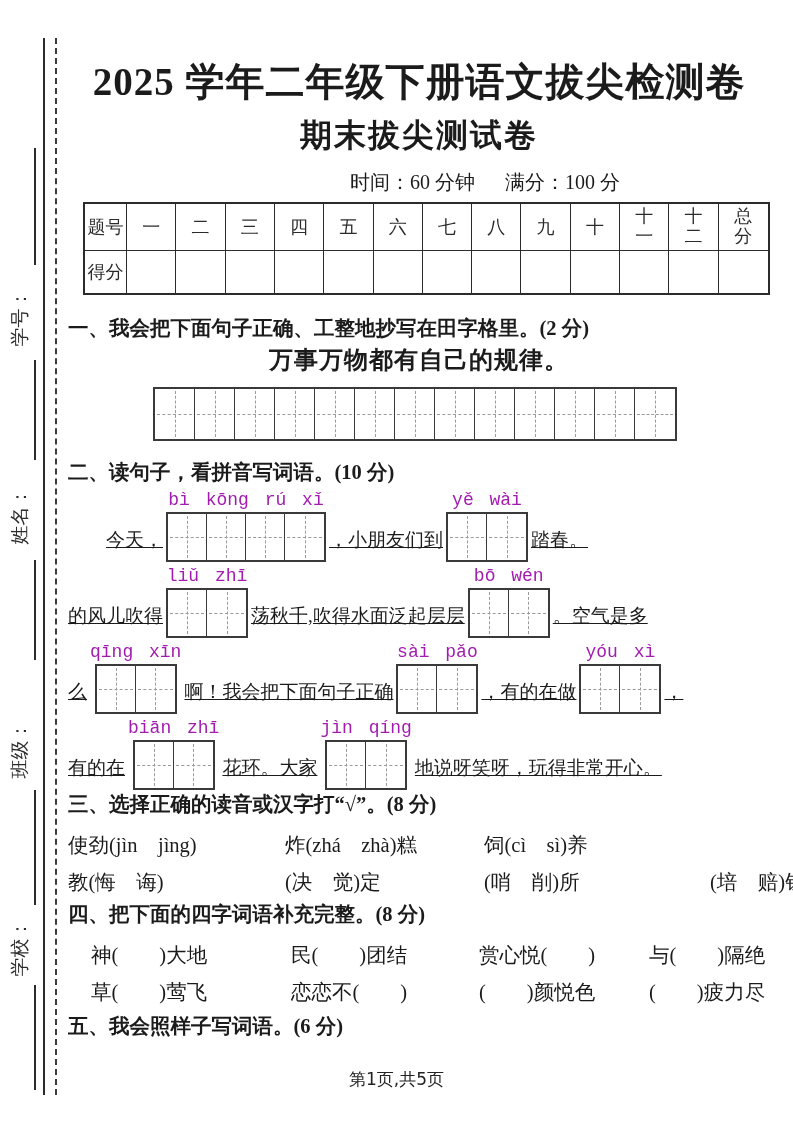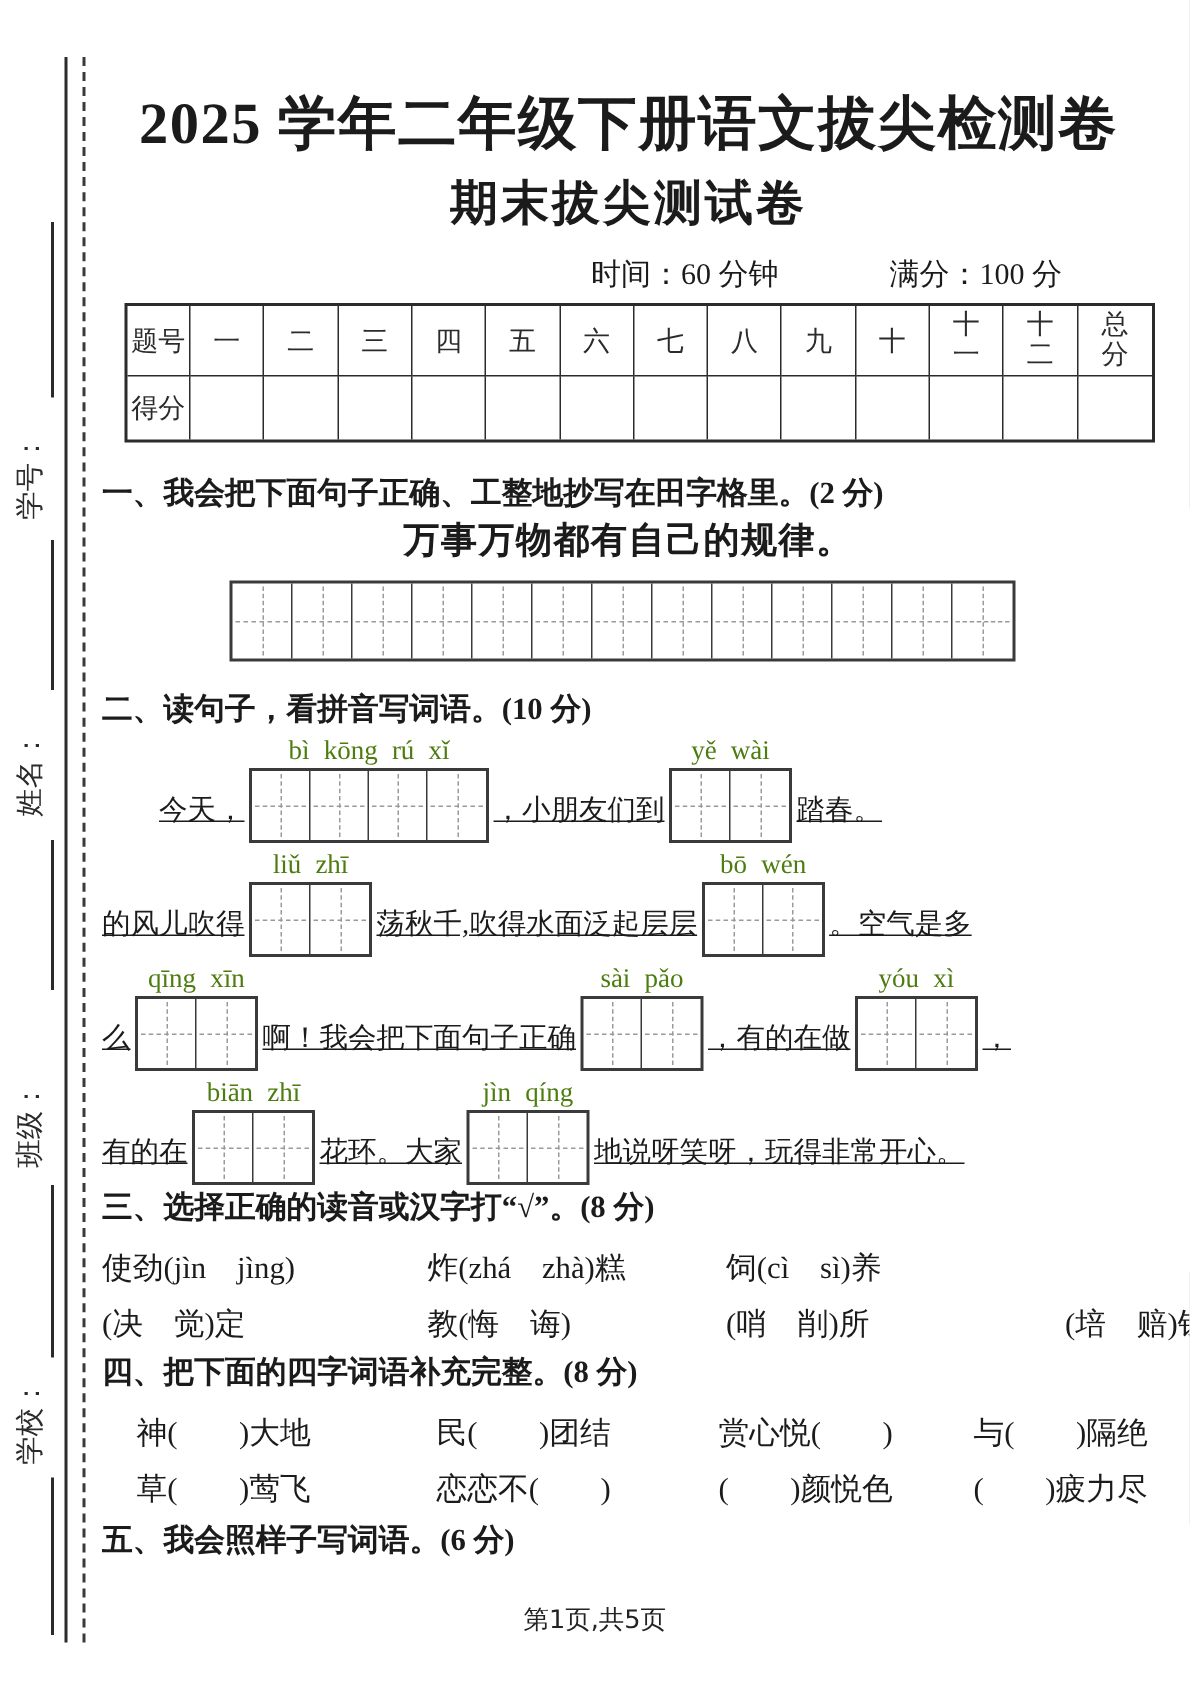--- a/index.html
+++ b/index.html
@@ -19,21 +19,21 @@
     position:absolute;left:-12px;width:64px;text-align:center;
     font-size:19px;transform:rotate(-90deg);white-space:nowrap;color:#2b2b2b;
   }
   .ml-1{top:305px;} .ml-2{top:503px;} .ml-3{top:737px;} .ml-4{top:935px;}
   
   .title{position:absolute;top:55px;left:68px;width:702px;text-align:center;
     font-size:39px;font-weight:bold;letter-spacing:1px;}
   .subtitle{position:absolute;top:114px;left:68px;width:702px;text-align:center;
     font-size:32px;font-weight:bold;letter-spacing:2px;}
   .meta{position:absolute;top:169px;left:350px;font-size:20px;}
-  .meta span{margin-right:30px;margin-left:44px;}
+  .meta span{margin-right:30px;}
   
   .score-table{
     position:absolute;top:202px;left:83px;width:687px;
     display:grid;grid-template-columns:42px repeat(13,1fr);
     grid-template-rows:47px 42px;border:2px solid #2b2b2b;box-sizing:border-box;
   }
   .st-cell{
     border-right:1px solid #2b2b2b;border-bottom:1px solid #2b2b2b;
     display:flex;align-items:center;justify-content:center;
     font-size:18px;color:#2b2b2b;box-sizing:border-box;
@@ -53,22 +53,22 @@
   .q-heading{position:absolute;left:68px;width:710px;font-size:20.5px;font-weight:bold;white-space:nowrap;}
   .qh-1{top:314px;} .qh-2{top:458px;} .qh-3{top:790px;} .qh-4{top:900px;} .qh-5{top:1012px;}
   .q1-sentence{position:absolute;top:344px;left:68px;width:702px;text-align:center;
     font-size:24px;font-weight:bold;letter-spacing:1px;}
   
   .q2-lines{position:absolute;top:486px;left:68px;width:710px;}
   .q2-line{display:flex;align-items:flex-end;height:76px;}
   .q2-line.indent{padding-left:38px;}
   .q2-text{font-size:19px;padding-bottom:9px;white-space:nowrap;text-decoration:underline;}
   .pinyin-group{display:inline-flex;flex-direction:column;align-items:center;margin:0 3px;}
-  .pinyin-label{font-family:Liberation Serif, serif;font-size:18px;
-    line-height:24px;white-space:nowrap;word-spacing:5px;color:#4d7c0f;text-align:center;}
+  .pinyin-label{font-family:Liberation Mono, monospace;font-size:18px;
+    line-height:24px;white-space:nowrap;word-spacing:5px;color:#a21caf;text-align:center;}
   .pbox{display:flex;border:2px solid #3a3a3a;box-sizing:border-box;}
   .pbox .tz-cell{width:39px;height:46px;}
   
   .opt-rows{position:absolute;left:68px;width:710px;}
   .q3-rows{top:826px;} .q4-rows{top:936px;margin-left:23px;}
   .opt-row{display:grid;height:37px;align-items:center;font-size:20.5px;white-space:nowrap;}
   .q3-rows .opt-row{grid-template-columns:203px 185px 212px auto;gap:14px;}
   .q4-rows .opt-row{grid-template-columns:200px 188px 170px auto;}
   
   .footer{position:absolute;top:1068px;left:0;width:100%;text-align:center;
@@ -240,22 +240,22 @@
     </div>
 
   <div class="q-heading qh-3">三、选择正确的读音或汉字打“√”。(8 分)</div>
   <div class="opt-rows q3-rows">
       <div class="opt-row">
         <div class="opt-item">使劲(jìn　jìng)</div>
         <div class="opt-item">炸(zhá　zhà)糕</div>
         <div class="opt-item">饲(cì　sì)养</div>
       </div>
       <div class="opt-row">
+        <div class="opt-item">教(悔　诲)</div>
         <div class="opt-item">(决　觉)定</div>
-        <div class="opt-item">教(悔　诲)</div>
         <div class="opt-item">(哨　削)所</div>
         <div class="opt-item">(培　赔)钱</div>
       </div>
     </div>
 
   <div class="q-heading qh-4">四、把下面的四字词语补充完整。(8 分)</div>
   <div class="opt-rows q4-rows">
       <div class="opt-row">
         <div class="opt-item">神(　　)大地</div>
         <div class="opt-item">民(　　)团结</div>

